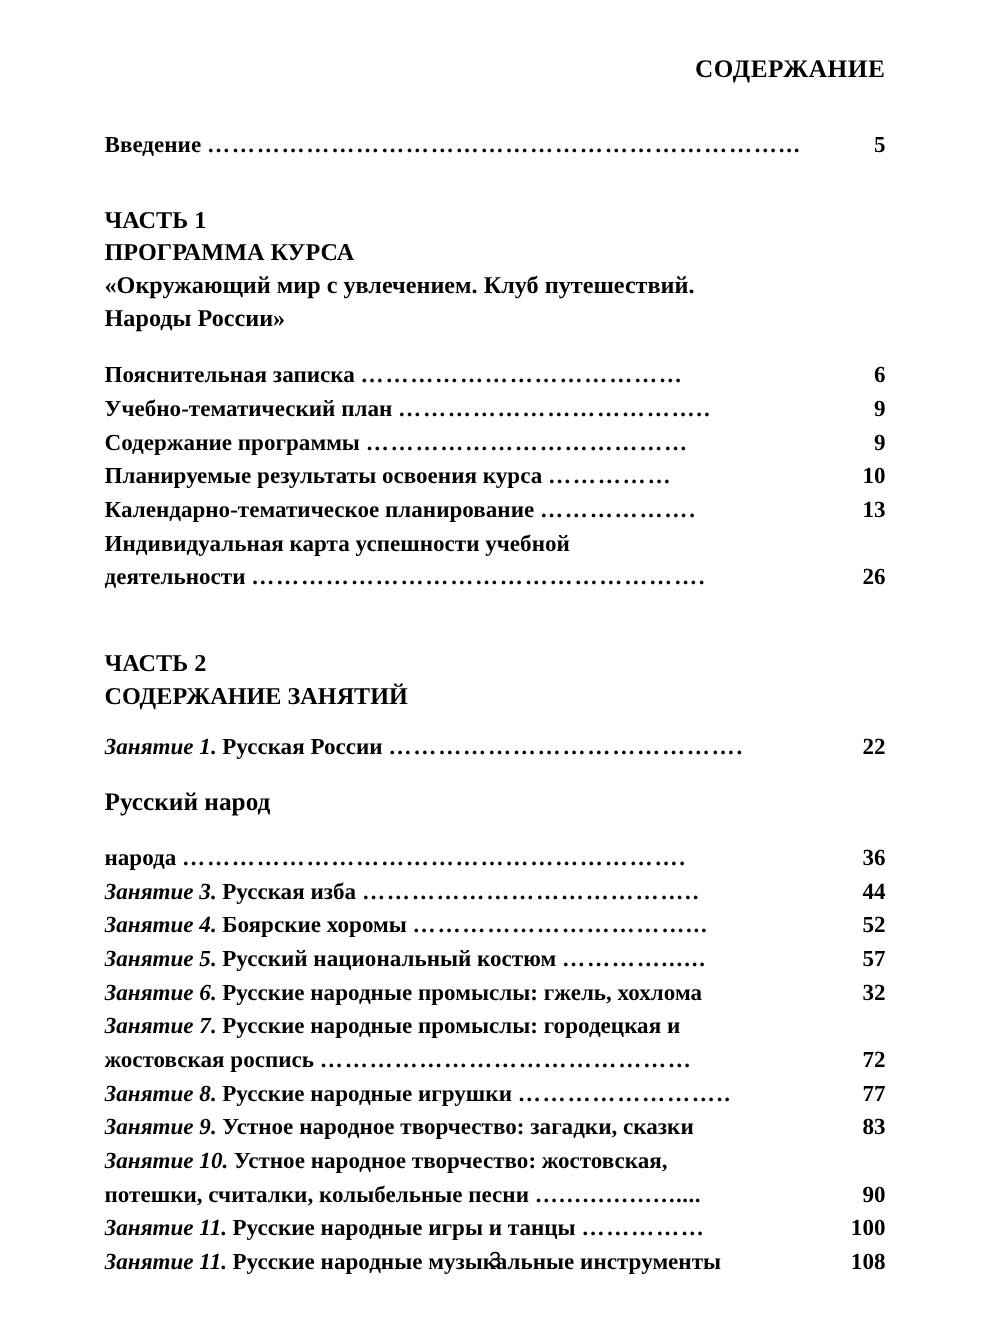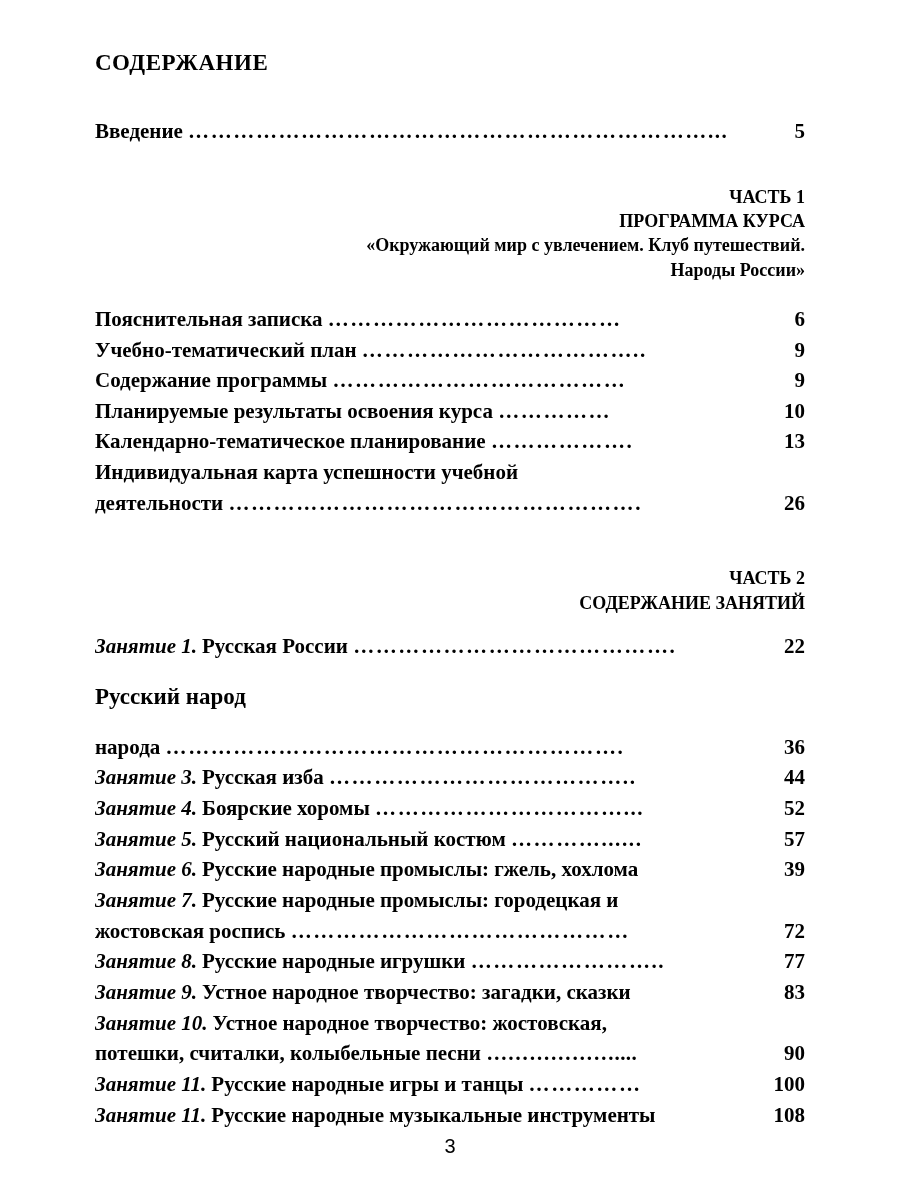--- a/index.html
+++ b/index.html
@@ -19,32 +19,32 @@
   .page {
     position: relative;
     width: 900px;
     height: 1200px;
     box-sizing: border-box;
     padding: 0 95px;
   }
 
   
   .doc-title {
-    text-align: left;
+    text-align: right;
     font-weight: bold;
     font-size: 23px;
     letter-spacing: 0.5px;
     margin: 0;
     padding-top: 50px;
   }
 
   .part-block {
-    text-align: right;
-    font-weight: bold;
-    font-size: 18px;
+    text-align: left;
+    font-weight: bold;
+    font-size: 22px;
     line-height: 1.35;
   }
   .part-block .pb-line { display: block; }
 
   .section-heading {
     font-weight: bold;
     font-size: 23px;
   }
 
   
@@ -250,21 +250,21 @@
         <span class="dots">…………......</span>
       </span>
       <span class="pageno">57</span>
     </div>
 
     <div class="toc-row">
       <span class="entry">
         <span class="lesson-label">Занятие 6.</span><span class="entry-title">Русские народные промыслы: гжель, хохлома</span>
         <span class="dots"></span>
       </span>
-      <span class="pageno">39</span>
+      <span class="pageno">32</span>
     </div>
 
     <div class="toc-row">
       <span class="entry">
         <span class="lesson-label">Занятие 7.</span><span class="entry-title">Русские народные промыслы: городецкая и</span>
         <span class="dots"></span>
       </span>
       <span class="pageno"></span>
     </div>
     <div class="toc-row">

